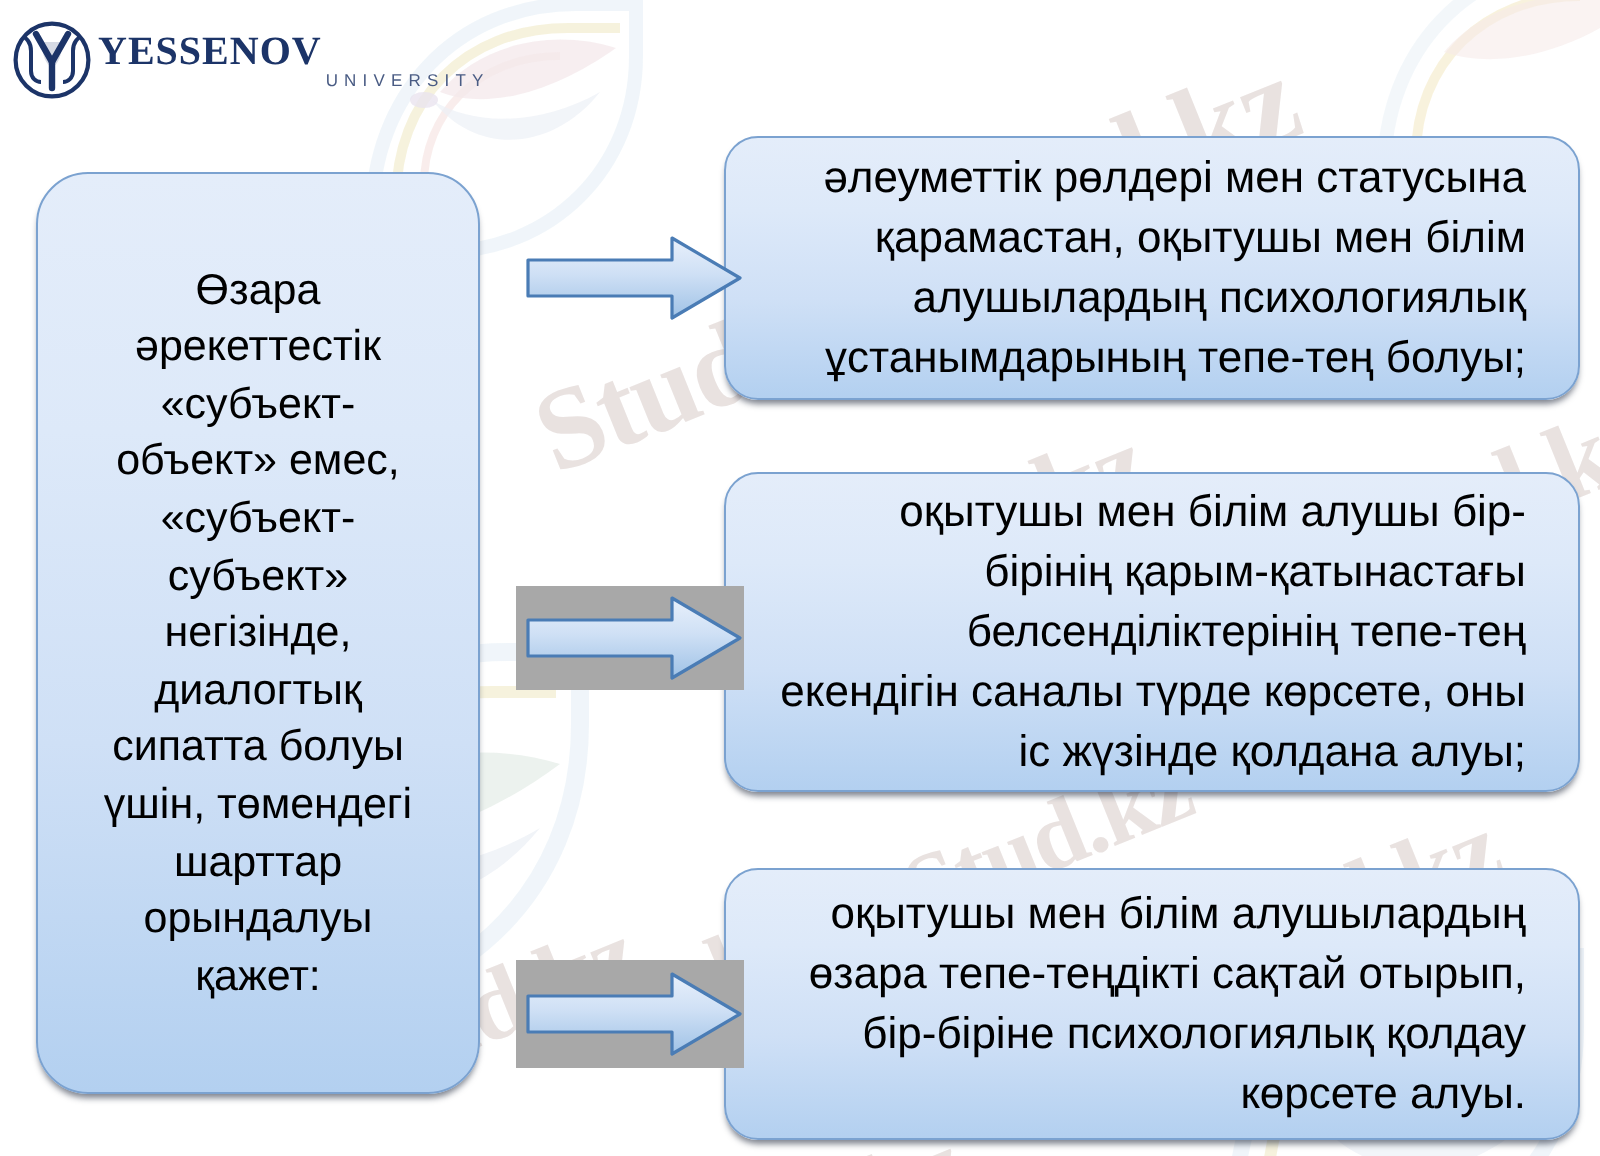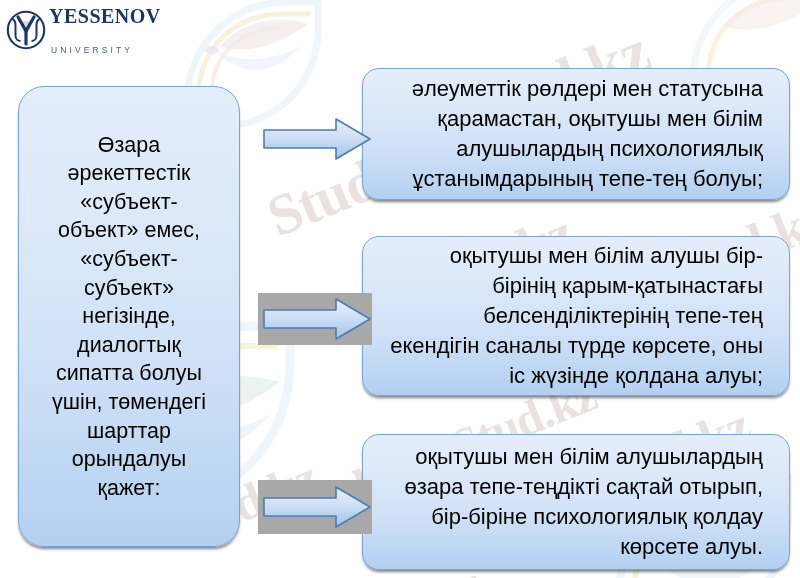--- a/index.html
+++ b/index.html
@@ -55,21 +55,21 @@
     align-items: center;
   }
   .logo-mark {
     width: 40px;
     height: 44px;
     flex: 0 0 auto;
   }
   .logo-words {
     margin-left: 3px;
     display: flex;
-    flex-direction: column;
+    flex-direction: row;
     justify-content: flex-start;
     line-height: 1;
   }
   .logo-name {
     font-family: "Liberation Serif", serif;
     font-size: 20px;
     font-weight: 700;
     color: #1c3468;
     letter-spacing: 0.5px;
   }

